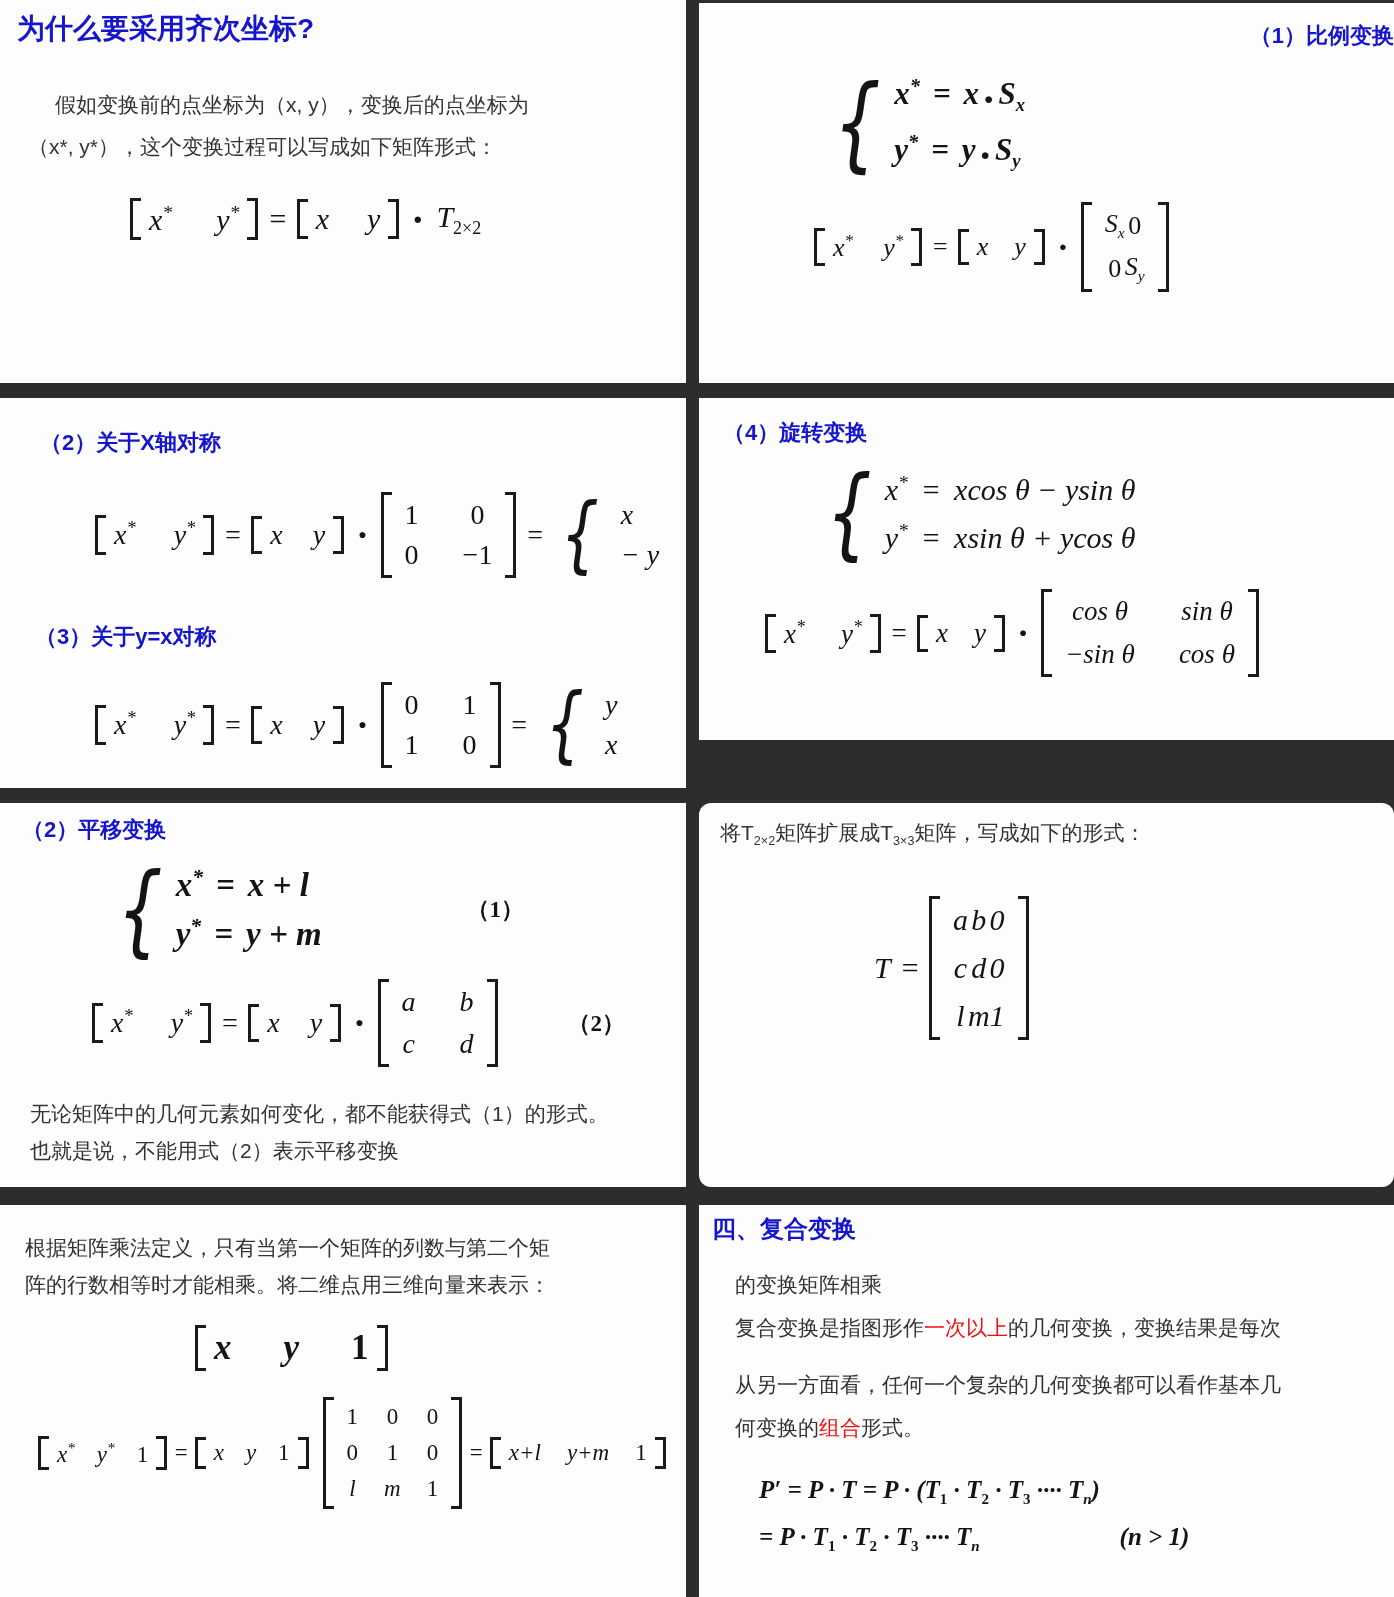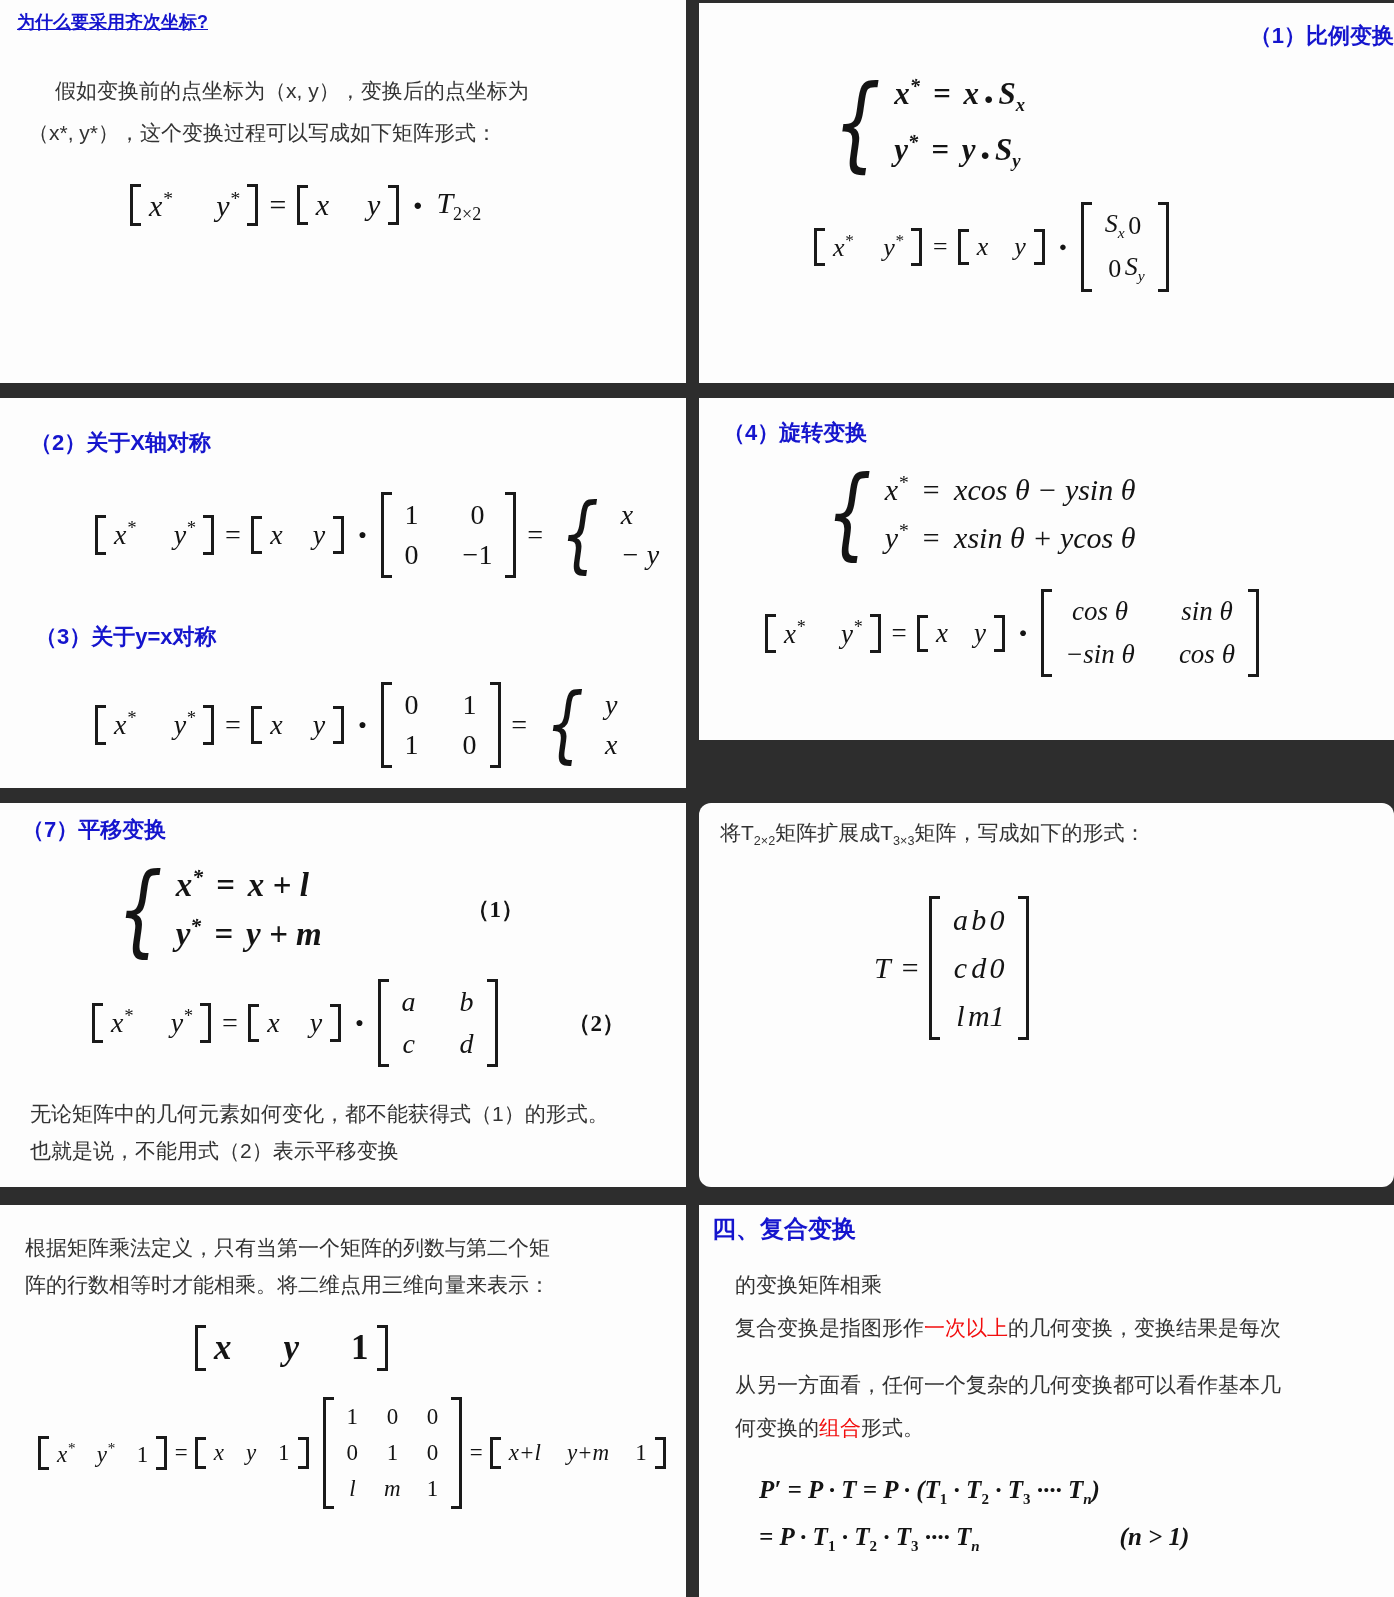--- a/index.html
+++ b/index.html
@@ -47,21 +47,21 @@
            transform:scaleX(.72); transform-origin:center; line-height:.85; margin-right:4px; }
   .cases { display:inline-flex; align-items:center; }
   .crows { display:flex; flex-direction:column; align-items:flex-start; }
 </style>
 </head>
 <body>
 
 <div class="page">
 
   <div class="cell" id="c1">
-    <div class="t-blue" style="margin:10px 0 0 17px; font-size:18px;text-decoration:underline;">为什么要采用齐次坐标?</div>
+    <div class="t-blue" style="margin:10px 0 0 17px; font-size:28px;">为什么要采用齐次坐标?</div>
     <div class="cjk" style="margin:36px 30px 0 28px; line-height:42px;">
       <div style="padding-left:27px;">假如变换前的点坐标为（x, y），变换后的点坐标为</div>
       <div>（x*, y*），这个变换过程可以写成如下矩阵形式：</div>
     </div>
     <div class="eql math it" style="margin:30px 0 0 130px; font-size:30px;">
       <span class="vec">
           <span class="bl"></span>
         <span class="vcells vg44">
           <span><span>x</span><sup>*</sup></span>
           <span><span>y</span><sup>*</sup></span>
@@ -125,21 +125,21 @@
           <span class="up">0</span>
           <span class="up">0</span>
           <span><span>S</span><sub class="it">y</sub></span>
         </span>
           <span class="br"></span>
         </span>
     </div>
   </div>
 
   <div class="cell" id="c3">
-    <div class="t-blue" style="margin:30px 0 0 30px;">（2）关于X轴对称</div>
+    <div class="t-blue" style="margin:30px 0 0 40px;">（2）关于X轴对称</div>
     <div class="eql math it" style="margin:34px 0 0 95px; font-size:28px;">
       <span class="vec">
           <span class="bl"></span>
         <span class="vcells vg38">
           <span><span>x</span><sup>*</sup></span>
           <span><span>y</span><sup>*</sup></span>
         </span>
           <span class="br"></span>
         </span>
       <span>=</span>
@@ -255,21 +255,21 @@
           <span>sin θ</span>
           <span>−sin θ</span>
           <span>cos θ</span>
         </span>
           <span class="br"></span>
         </span>
     </div>
   </div>
 
   <div class="cell" id="c5">
-    <div class="t-blue" style="margin:12px 0 0 22px;">（7）平移变换</div>
+    <div class="t-blue" style="margin:12px 0 0 22px;">（2）平移变换</div>
     <div style="display:flex; align-items:center; margin:20px 0 0 108px;">
       <div class="sys math it bold" style="font-size:33px;">
         <span class="brace" style="font-size:100px;">{</span>
         <span class="srows" style="gap:10px;">
           <span class="srow">
             <span><span>x</span><sup>*</sup></span>
             <span>=</span>
             <span>x + l</span>
           </span>
           <span class="srow">

